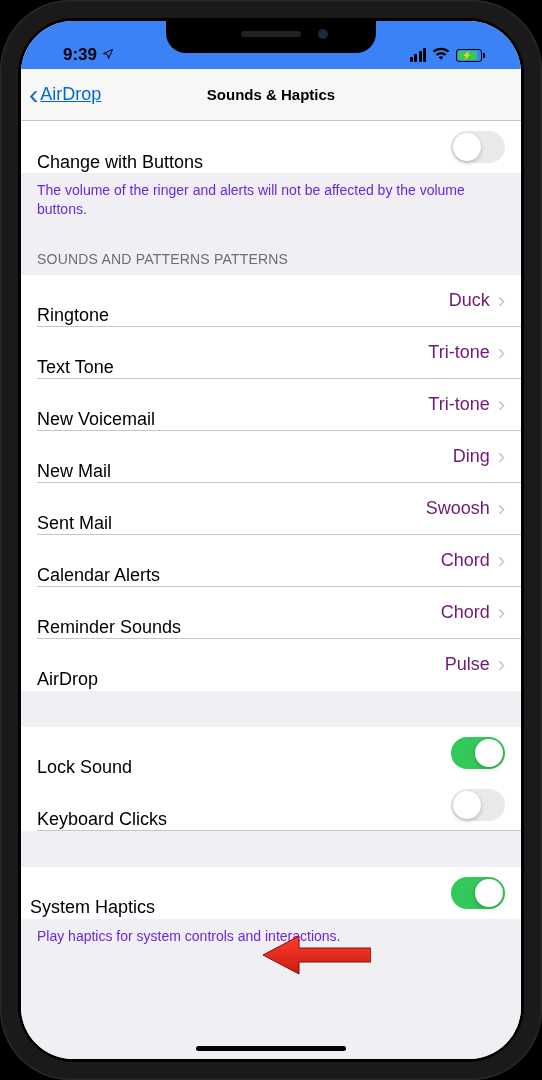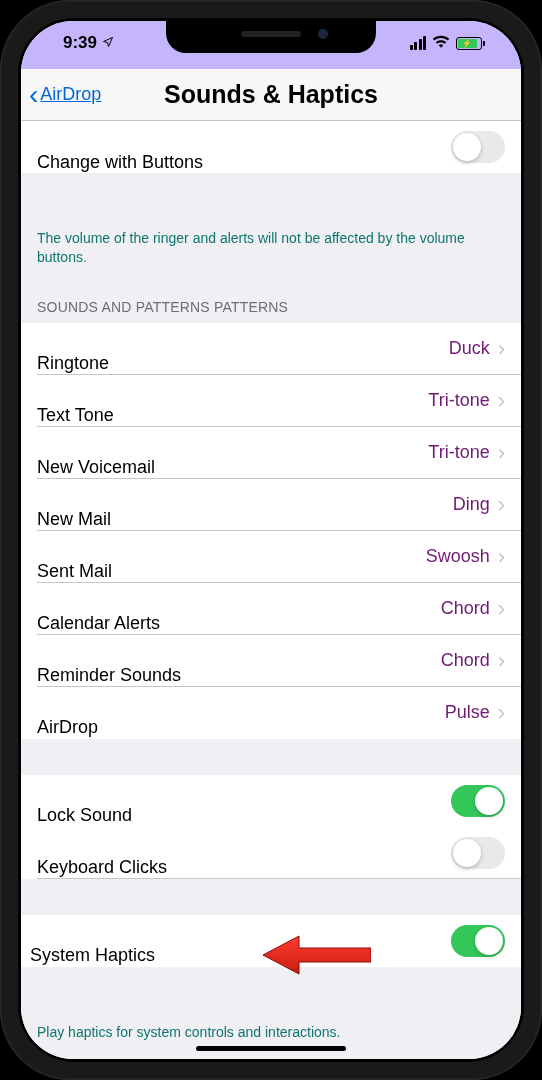--- a/index.html
+++ b/index.html
@@ -74,24 +74,24 @@
       border-radius: 2px;
     }
     .btn-silence { left: -3px; top: 180px; width: 4px; height: 35px; }
     .btn-volup { left: -3px; top: 250px; width: 4px; height: 70px; }
     .btn-voldown { left: -3px; top: 340px; width: 4px; height: 70px; }
     .btn-power { right: -3px; top: 270px; width: 4px; height: 110px; }
 
     .status-bar {
       height: 48px;
       display: flex;
-      align-items: center;
+      align-items: flex-end;
       justify-content: space-between;
       padding: 0 30px 4px;
-      background: #c4b5fd;
+      background: #3b82f6;
       font-size: 17px;
       font-weight: 600;
     }
     .status-left { display: flex; align-items: center; gap: 5px; padding-left: 12px;}
     .status-right { display: flex; align-items: center; gap: 6px; padding-right: 6px;}
     .location-arrow { display: inline-block; }
     .signal-bars { display: flex; align-items: flex-end; gap: 1.5px; }
     .signal-bars span {
       width: 3px; background: #000; border-radius: 1px;
     }
@@ -128,21 +128,21 @@
       font-size: 18px;
       padding-left: 8px;
       cursor: pointer;
     }
     .back-chevron { font-size: 28px; font-weight: 400; line-height: 1; }
     .back-label { text-decoration: underline; }
     .nav-title {
       position: absolute;
       left: 50%;
       transform: translateX(-50%);
-      font-size: 25px;
+      font-size: 15px;
       font-weight: 600;
       color: #000;
     }
 
     .content {
       height: calc(100% - 100px);
       overflow-y: auto;
       background: #efeff4;
     }
 
@@ -165,24 +165,23 @@
       height: 0.5px;
       background: #c6c6c8;
     }
     .row.no-border::after { display: none; }
     .row-label { flex: 1; margin-top: 30px; }
     .row-value { color: #701a75; font-size: 18px; margin-right: 8px; }
     .chevron { color: #c7c7cc; font-size: 22px; font-weight: 300; }
 
     .footer-text {
       font-size: 14px;
-      color: #0f766e;
+      color: #6d28d9;
       padding: 8px 16px 14px;
       line-height: 1.35;
-      margin-top: 48px;
     }
     .header-text {
       font-size: 14px;
       color: #6d6d72;
       padding: 18px 16px 8px;
       letter-spacing: 0.2px;
     }
     .spacer { height: 36px; }
 
     .toggle {

